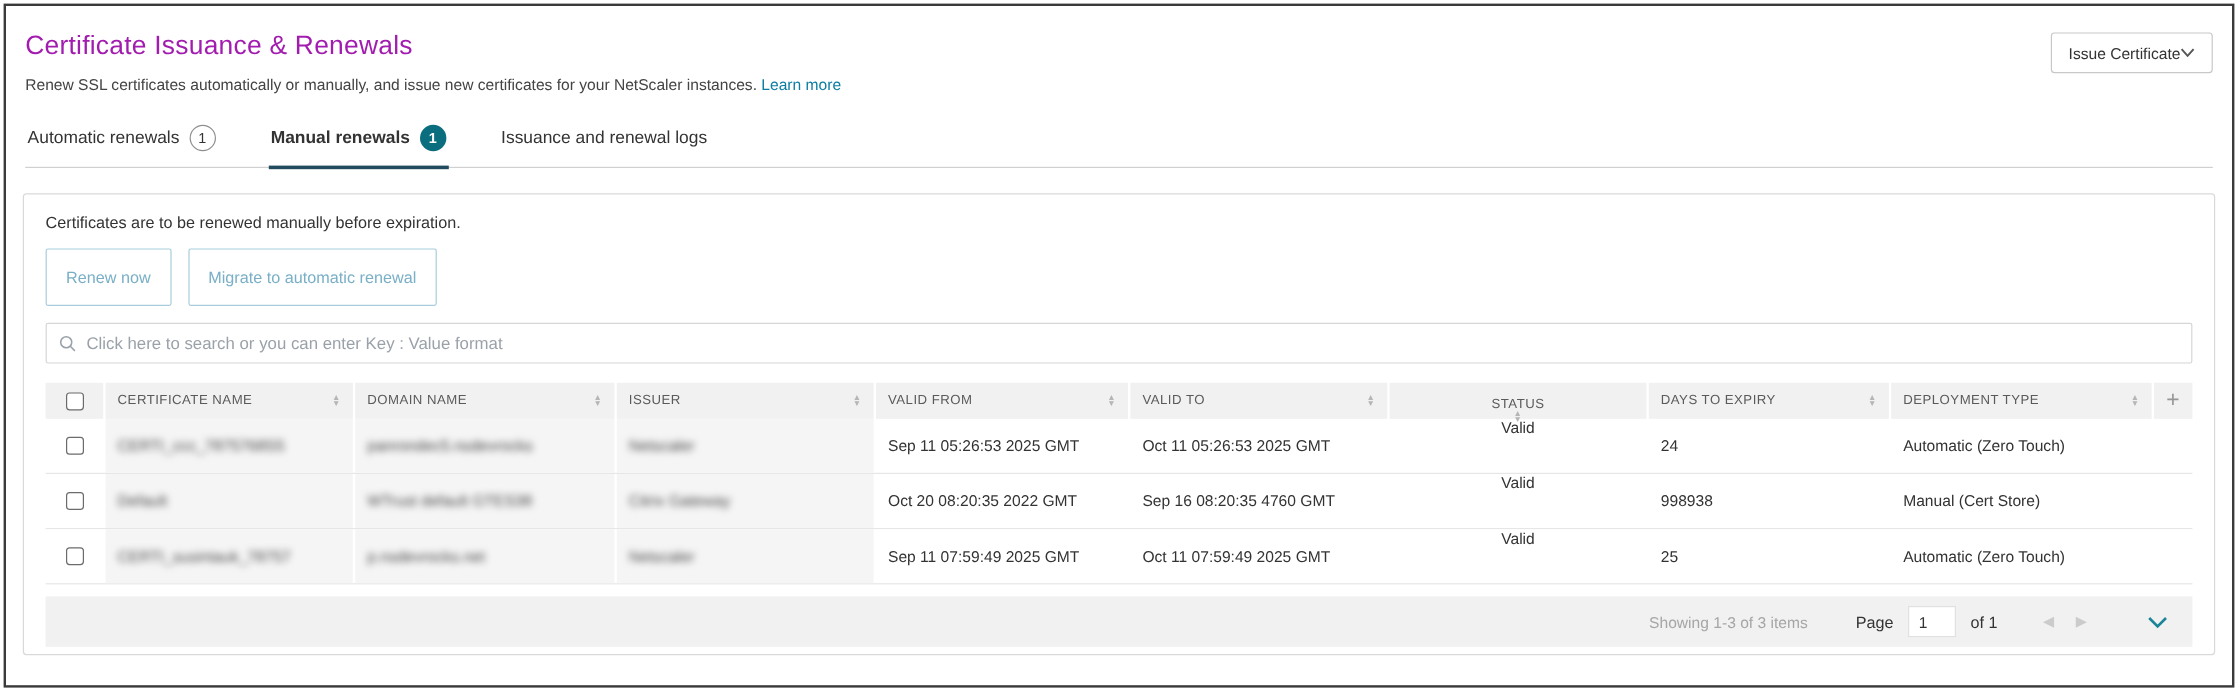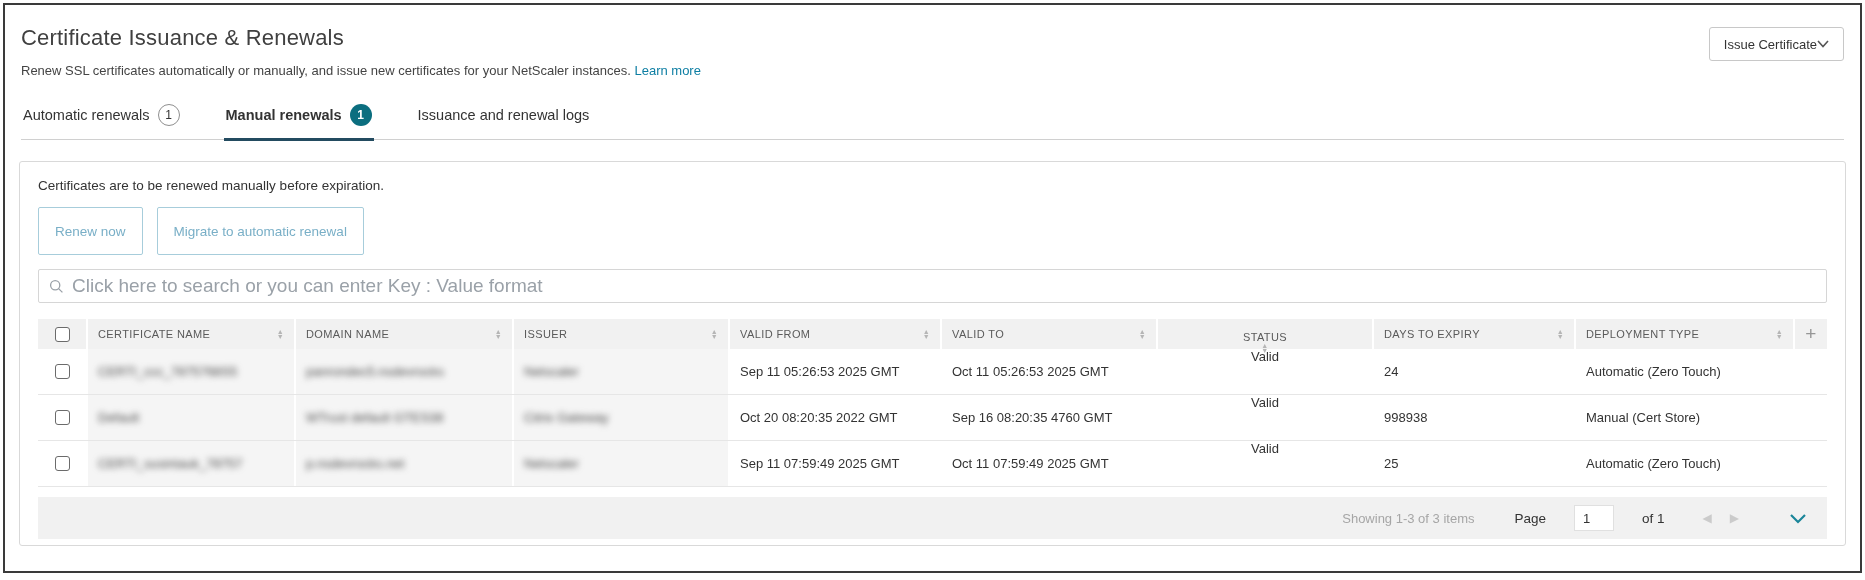--- a/index.html
+++ b/index.html
@@ -3,21 +3,21 @@
 <meta charset="utf-8">
 <style>
   * { box-sizing: border-box; margin: 0; padding: 0; }
   html, body { width: 1865px; height: 580px; background: #fff; font-family: "Liberation Sans", sans-serif; }
   .frame {
     position: absolute; left: 3px; top: 3px; right: 3px; bottom: 7px;
     border: 2px solid #3a3a3a; background: #fff; overflow: hidden;
   }
   
   .header { position: relative; padding: 20px 16px 0 16px; }
-  .page-title { font-size: 22px; font-weight: 400; color: #404040; letter-spacing: 0.2px; }
+  .page-title { font-size: 22px; font-weight: 400; color: #a21caf; letter-spacing: 0.2px; }
   .page-subtitle { margin-top: 12px; font-size: 13px; color: #444; }
   .learn-more { color: #0d7ea3; text-decoration: none; cursor: pointer; }
   .issue-btn {
     position: absolute; right: 16px; top: 22px; height: 34px;
     display: inline-flex; align-items: center; padding: 0 14px;
     background: #fff; border: 1px solid #c8c8c8; border-radius: 3px;
     font-size: 13px; color: #333; cursor: pointer; font-family: inherit;
   }
   .chev { width: 12px; height: 8px; display: inline-block; }
   
@@ -32,42 +32,42 @@
   .badge.filled { background: #0b6e7f; color: #fff; font-weight: 700; }
   
   .panel { margin: 21px 14px 0 14px; border: 1px solid #d9d9d9; border-radius: 3px;
            background: #fff; padding: 16px 18px; height: 385px; }
   .info-text { font-size: 13.5px; color: #333; }
   .action-row { margin-top: 14px; display: flex; gap: 14px; }
   .action-btn { height: 48px; padding: 0 16px; background: #fff; border: 1px solid #a7cddb;
                 border-radius: 2px; color: #79afc7; font-size: 13.5px; font-family: inherit; cursor: pointer; }
   .search-row { margin-top: 14px; height: 34px; border: 1px solid #d6d6d6; border-radius: 2px;
                 display: flex; align-items: center; padding: 0 10px; gap: 8px; }
-  .search-input { border: none; outline: none; flex: 1; font-size: 19px; color: #1d4ed8; font-family: inherit; }
+  .search-input { border: none; outline: none; flex: 1; font-size: 14px; color: #1d4ed8; font-family: inherit; }
   .search-input::placeholder { color: #9aa1a8; }
   
   .thead { margin-top: 16px; display: flex; gap: 2px; height: 30px; }
   .th { background: #f1f1f1; display: flex; align-items: center; justify-content: space-between;
         padding: 12px 10px; font-size: 11px; color: #5a5a5a; letter-spacing: 0.4px; }
   .sort { display: flex; flex-direction: column; line-height: 5px; font-size: 7px; color: #b5b5b5; cursor: pointer; }
   .col-check { width: 48px; justify-content: center; }
   .col-cert { width: 206px; } .col-domain { width: 216px; } .col-issuer { width: 214px; }
   .col-vfrom { width: 210px; } .col-vto { width: 214px; } .col-status { width: 214px; flex-direction: column; }
   .col-days { width: 200px; } .col-deploy { flex: 1; } .col-plus { width: 32px; justify-content: center; }
   .plus-icon { font-size: 19px; color: #969696; font-weight: 300; cursor: pointer; }
   .row { display: flex; gap: 2px; height: 46px; border-bottom: 1px solid #e6e6e6; background: #fff; }
   .td { display: flex; align-items: center; padding: 0 10px; font-size: 13px; color: #333; overflow: hidden; white-space: nowrap; }
   .td.redacted { background: #f5f5f5; }
   .td.redacted span { filter: blur(3px); color: #4a4a4a; }
   .checkbox { width: 15px; height: 15px; border: 1.5px solid #6b6b6b; border-radius: 3px; background: #fff; cursor: pointer; }
   
   .footer-bar { margin-top: 10px; height: 42px; background: #f1f1f1; display: flex;
                 align-items: center; justify-content: flex-end; padding: 0 12px; }
   .showing { color: #a6a6a6; font-size: 13px; margin-right: 40px; }
-  .page-group { display: flex; align-items: center; gap: 28px; font-size: 13.5px; color: #333; }
+  .page-group { display: flex; align-items: center; gap: 12px; font-size: 13.5px; color: #333; }
   .page-input { width: 40px; height: 26px; border: 1px solid #e0e0e0; background: #fff;
                 font-size: 13px; color: #333; padding: 0 8px; font-family: inherit; }
   .pg-arrows { display: flex; gap: 18px; margin-left: 38px; }
   .pg-arrow { color: #cbcbcb; font-size: 12px; cursor: default; }
   .collapse-chev { margin-left: 50px; margin-right: 8px; cursor: pointer; }
 </style>
 </head>
 <body>
 
 <div class="frame">

